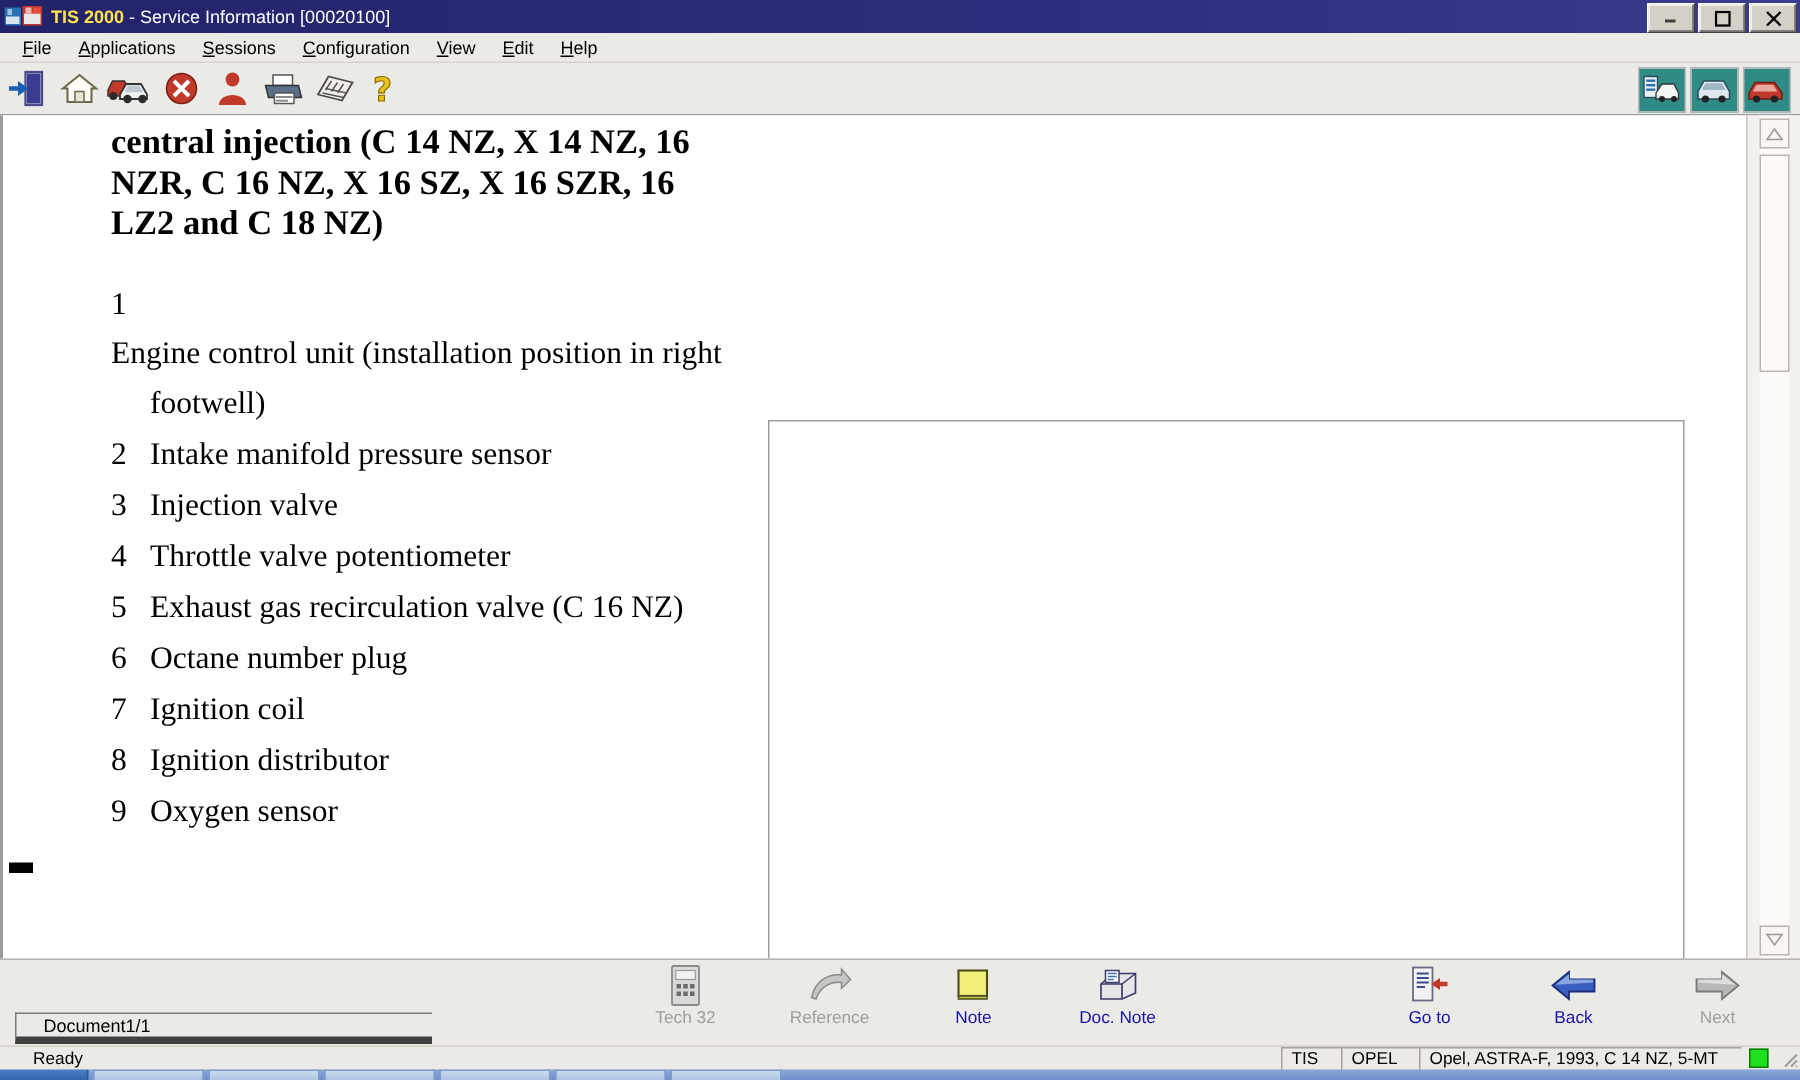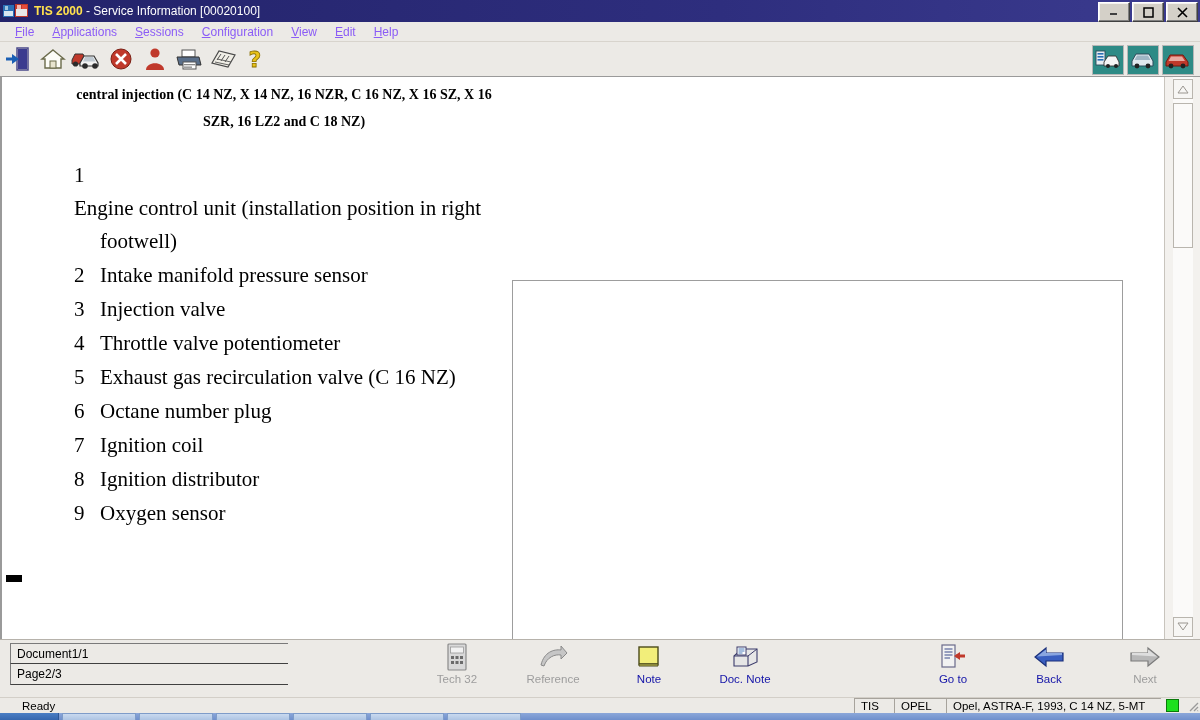--- a/index.html
+++ b/index.html
@@ -41,21 +41,21 @@
   }
 
   
   .menubar {
     position: absolute; left: 0; top: 22px; width: 1200px; height: 20px;
     background: #eceae6; display: flex; align-items: center;
     padding-left: 6px; box-sizing: border-box;
     border-bottom: 1px solid #d8d4cd;
   }
   .menu-item {
-    font-size: 12px; color: #8b5cf6; padding: 1px 9px; white-space: nowrap;
+    font-size: 12px; color: #000000; padding: 1px 9px; white-space: nowrap;
     font-family: "Liberation Sans", sans-serif;
   }
   .menu-item u { text-decoration: underline; }
 
   
   .toolbar {
     position: absolute; left: 0; top: 42px; width: 1200px; height: 35px;
     background: #eceae6; border-bottom: 1px solid #9a9a9a;
     box-sizing: border-box;
   }
@@ -84,22 +84,22 @@
   .margin-mark {
     position: absolute; left: 4px; top: 498px;
     width: 16px; height: 7px; background: #000000;
   }
   .textcol {
     position: absolute; left: 72px; top: 0px; width: 420px;
     font-family: "Liberation Serif", serif;
     color: #000; font-size: 21px;
   }
   .hd {
-    font-weight: bold; font-size: 14px; line-height: 27px;
-    margin: 0; padding: 0; text-align: center;
+    font-weight: bold; font-size: 23px; line-height: 27px;
+    margin: 0; padding: 0;
   }
   .hd.first { padding-top: 4px; }
   .hd.second { padding-top: 30px; }
   .listblock { padding-top: 24px; }
   .li {
     display: flex; font-size: 21px; line-height: 33px; margin: 0 0 1px 0;
   }
   .li .num { width: 26px; flex: none; text-align: left; }
   .li .txt { flex: 1; }
   .li.stacked { display: block; }
@@ -134,24 +134,25 @@
   }
 
   
   .bottombar {
     position: absolute; left: 0; top: 639px; width: 1200px; height: 58px;
     background: #eceae6; border-top: 1px solid #b6b2ab;
     box-sizing: border-box;
   }
   .docinfo { position: absolute; left: 10px; top: 3px; width: 278px; }
   .docinfo .fld {
-    height: 21px; border-bottom: 1px solid #404040; border-left: 1px solid #7a7a7a;
-    font-size: 12px; color: #000; padding-left: 6px; box-sizing: border-box;
+    height: 21px; border-bottom: 5px solid #404040; border-left: 1px solid #7a7a7a;
+    font-size: 12px; color: #000; padding-left: 18px; box-sizing: border-box;
     display: flex; align-items: center;
     font-family: "Liberation Sans", sans-serif;
+    margin-top: 32px;
   }
   .docinfo .fld.top { border-top: 1px solid #7a7a7a; }
   .navbtns { position: absolute; left: 410px; top: 2px; right: 10px; height: 54px; }
   .navbtn {
     position: absolute; top: 0; width: 94px; height: 52px;
     display: flex; flex-direction: column; align-items: center; justify-content: flex-start;
   }
   .navbtn .ic { height: 30px; display: flex; align-items: center; justify-content: center; }
   .navbtn .lb {
     font-size: 11.5px; color: #1414a8; margin-top: 1px;

